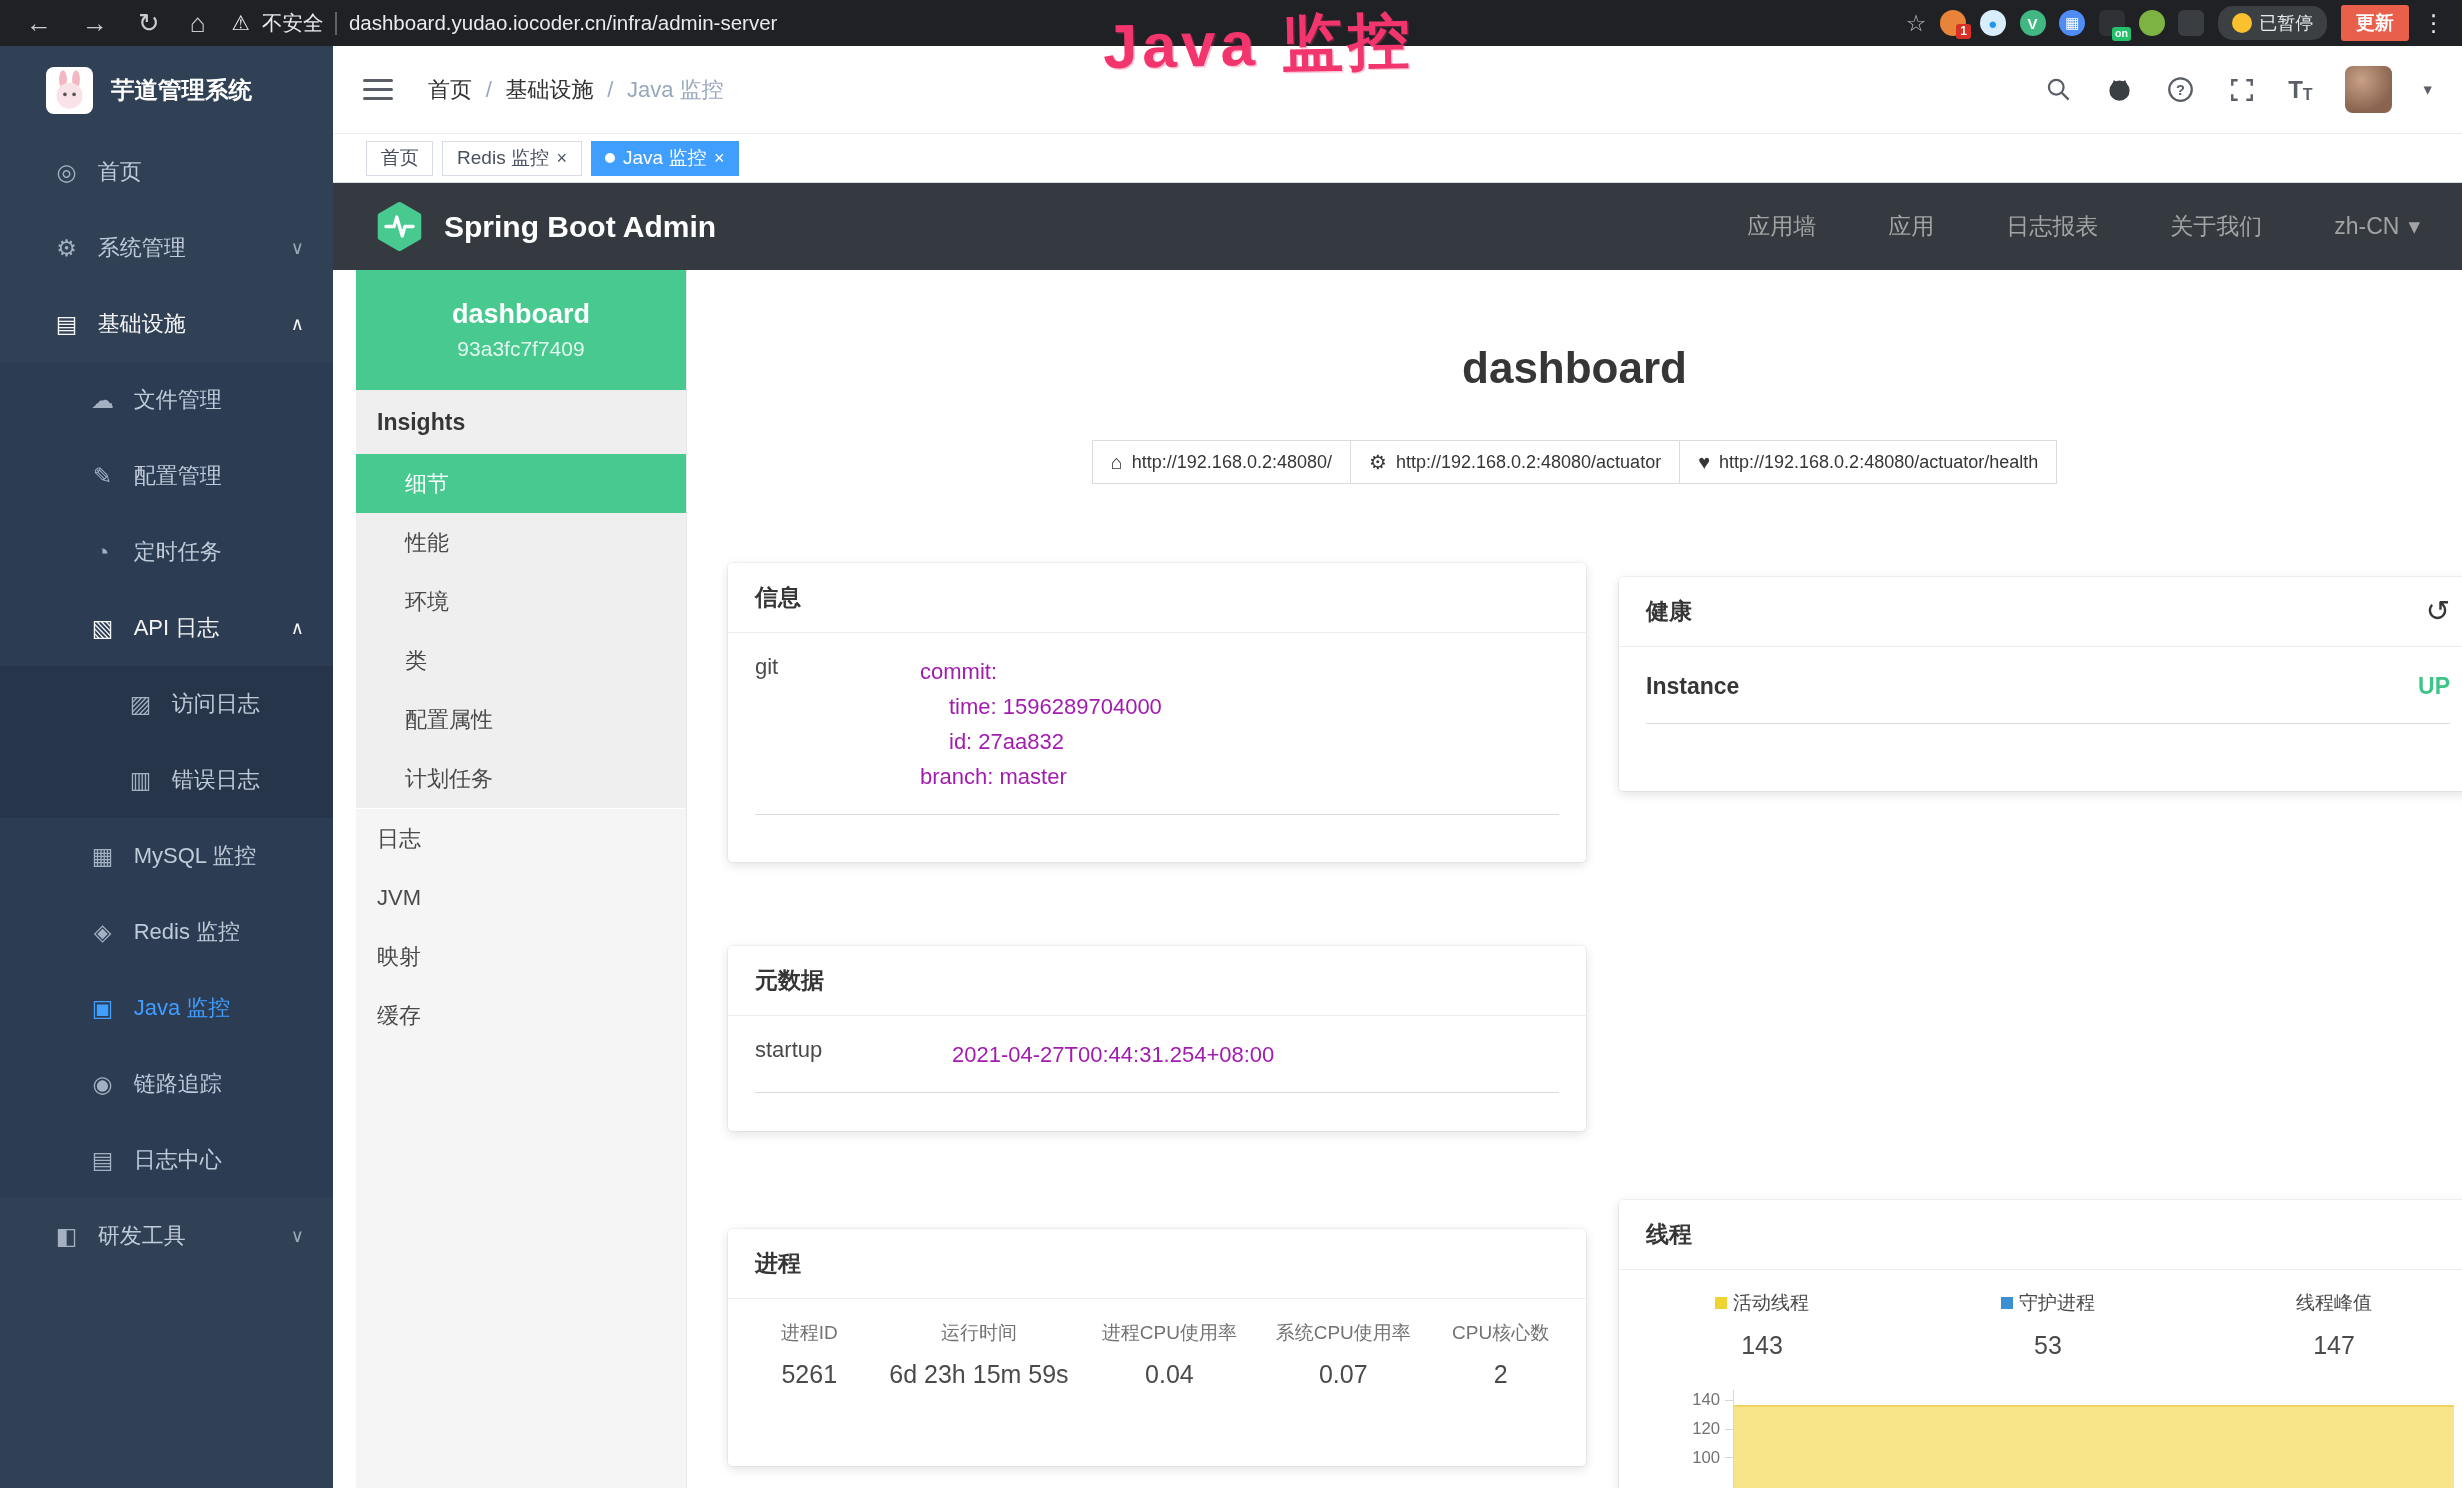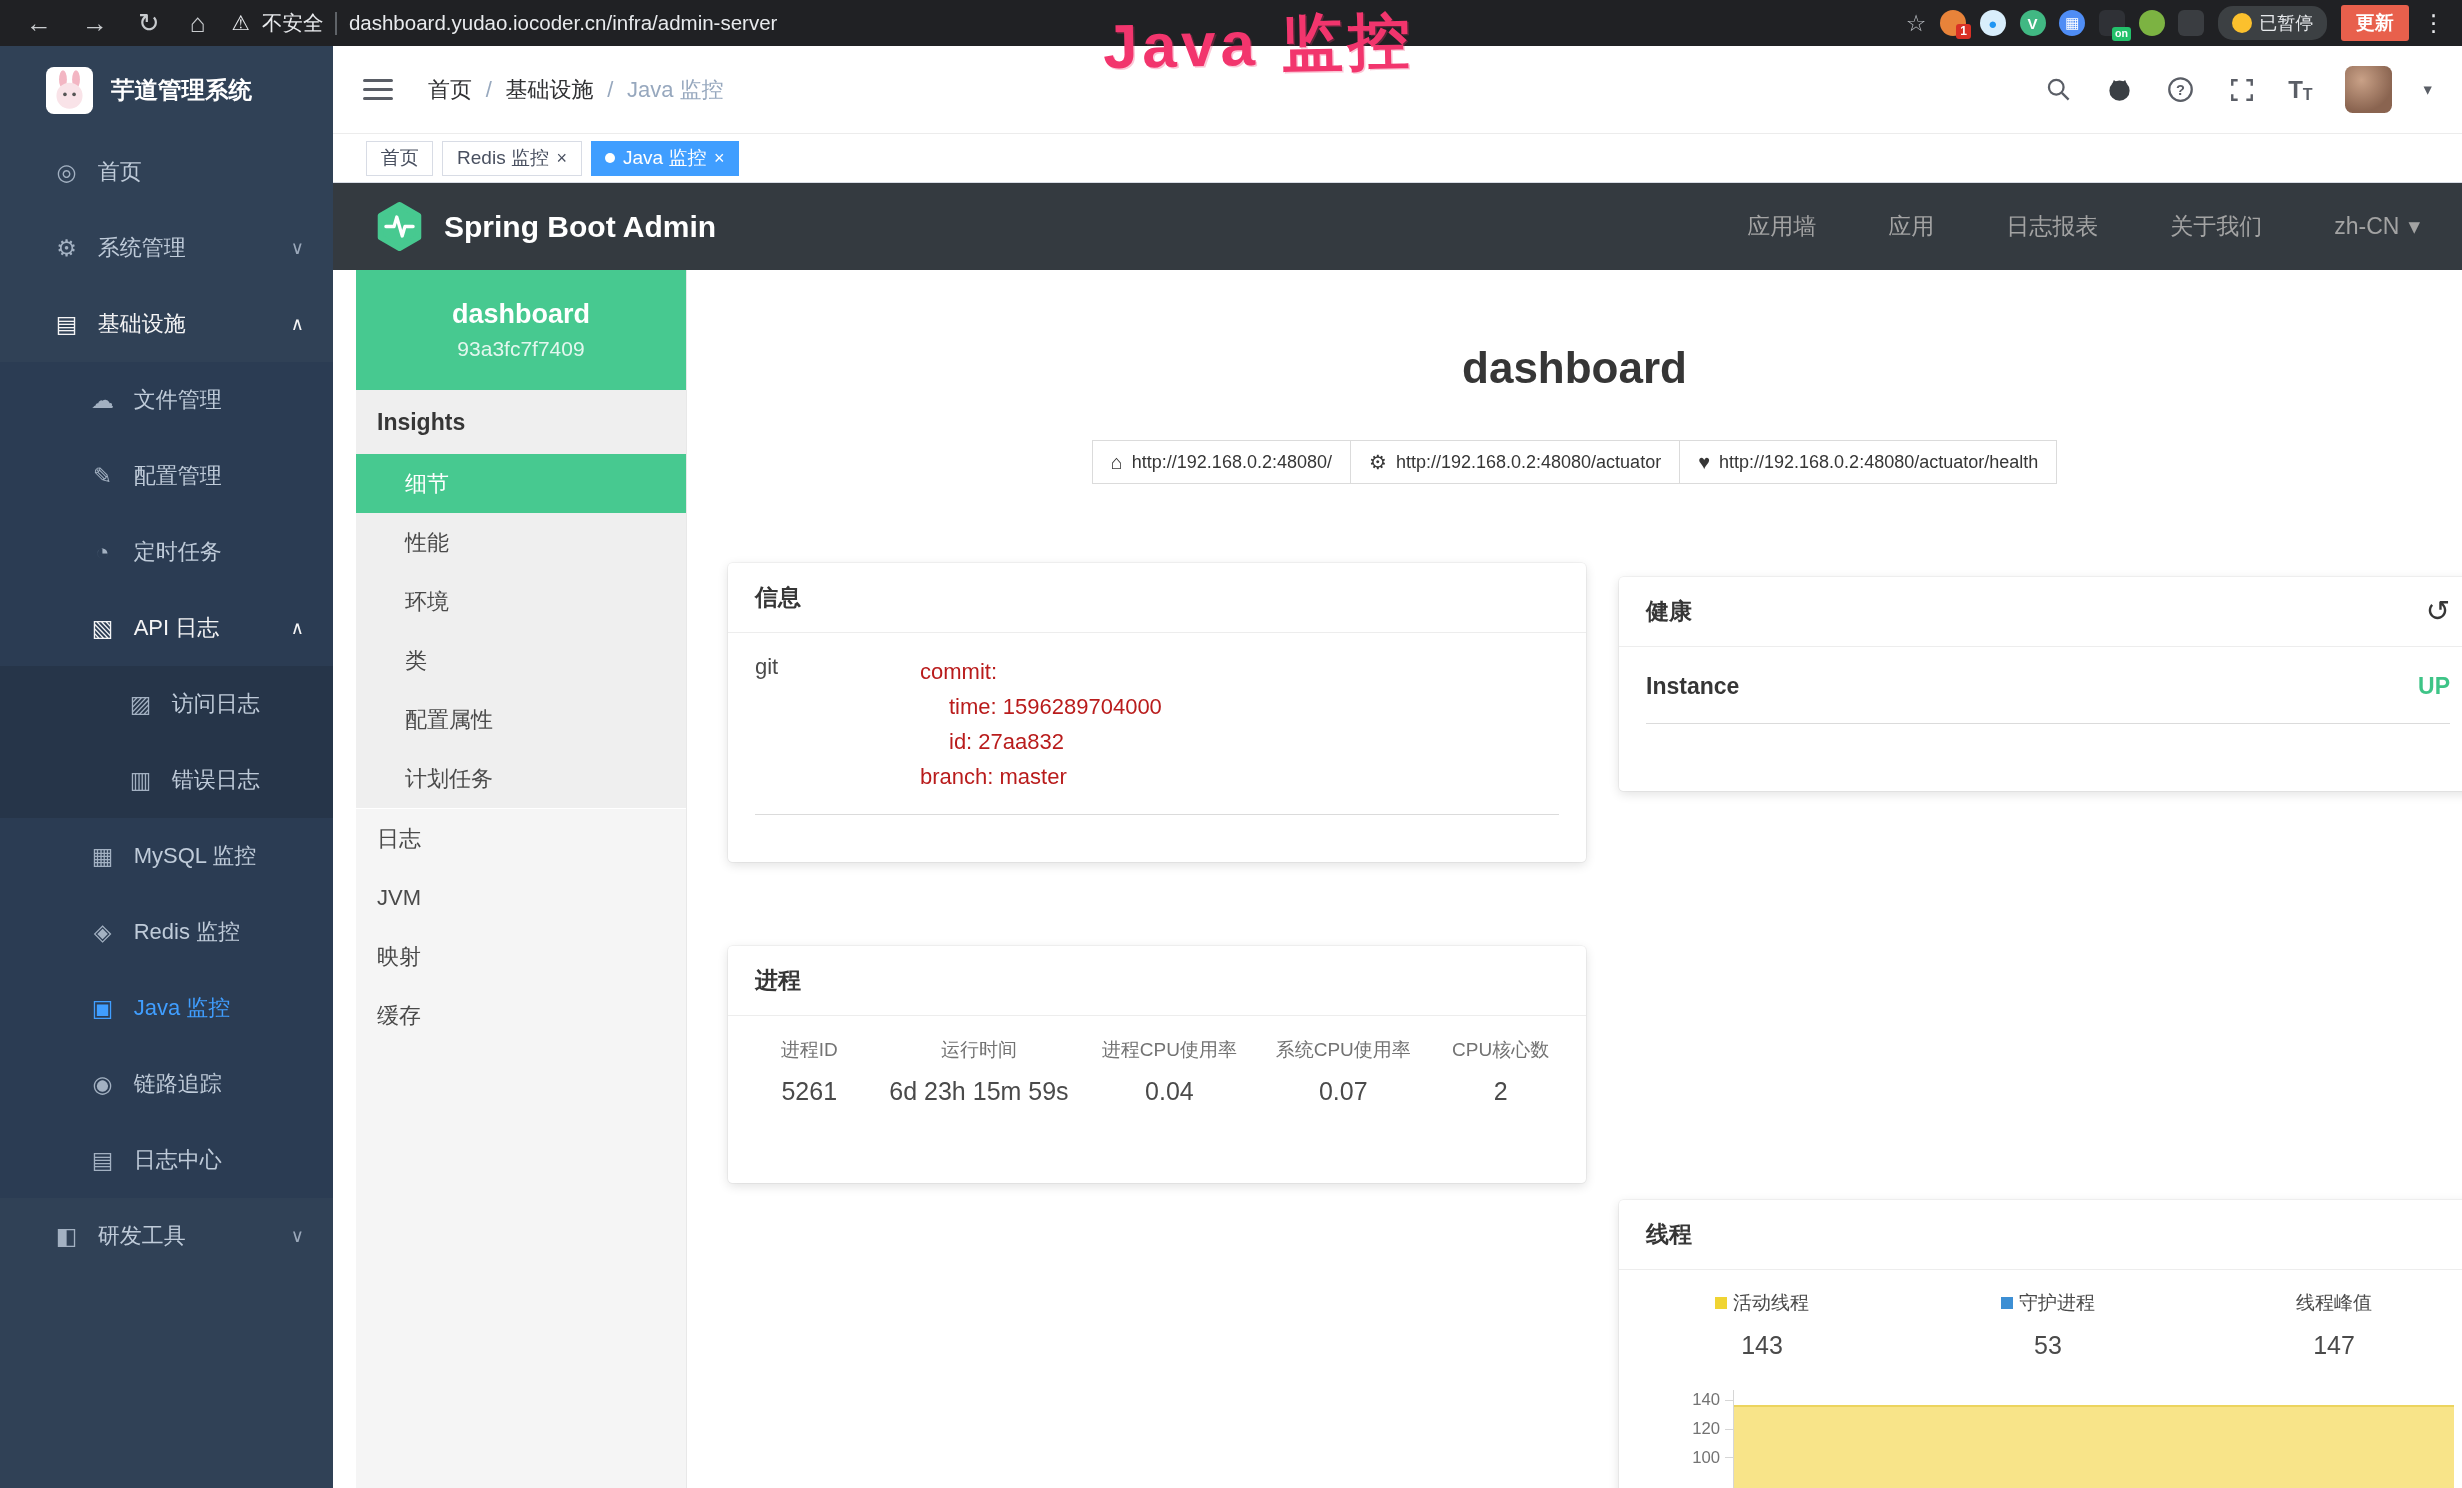--- a/index.html
+++ b/index.html
@@ -108,21 +108,21 @@
 
   .card { background:#fff; border-radius:4.6px; box-shadow:0 3px 10.6px rgba(10,10,10,.12), 0 0 0 0.8px rgba(10,10,10,.05); overflow:hidden; }
   .card-h { height:70px; padding:0 27px; border-bottom:1.5px solid #ededed; display:flex; align-items:center;
     font-size:23px; font-weight:700; color:#363636; }
   .card-h .spacer { flex:1; }
   .history-icon { font-size:29px; font-weight:400; color:#363636; cursor:pointer; }
 
   .card-info { height:299px; margin-bottom:84px; }
   .kv-row { display:flex; margin:21px 27px 0; border-bottom:1.5px solid #dbdbdb; padding-bottom:20px; }
   .kv-key { width:165px; font-size:22px; color:#4a4a4a; flex-shrink:0; }
-  .kv-val { font-size:22px; color:#b91c1c; line-height:35px; }
+  .kv-val { font-size:22px; color:#a21caf; line-height:35px; }
   .kv-indent { margin-left:29px; }
 
   .card-meta { height:185px; margin-bottom:98px; }
   .kv-row.meta .kv-key { width:197px; }
 
   .card-health { height:214px; margin-top:13.7px; }
   .health-row { display:flex; justify-content:space-between; align-items:center; margin:26px 27px 0;
     border-bottom:1.5px solid #dbdbdb; padding-bottom:23px; }
   .health-label { font-size:23px; font-weight:700; color:#363636; }
   .health-up { font-size:23px; font-weight:700; color:#3ec487; }
@@ -405,20 +405,27 @@
                 <div class="kv-key">git</div>
                 <div class="kv-val">
                   <div>commit:</div>
                   <div class="kv-indent">time: 1596289704000</div>
                   <div class="kv-indent">id: 27aa832</div>
                   <div>branch: master</div>
                 </div>
               </div>
             </div>
 
+            <div class="card card-meta">
+              <div class="card-h">元数据</div>
+              <div class="kv-row meta">
+                <div class="kv-key">startup</div>
+                <div class="kv-val">2021-04-27T00:44:31.254+08:00</div>
+              </div>
+            </div>
 
             <div class="card card-process">
               <div class="card-h">进程</div>
               <div class="ptable">
                 <div class="pth">进程ID</div>
                 <div class="pth">运行时间</div>
                 <div class="pth">进程CPU使用率</div>
                 <div class="pth">系统CPU使用率</div>
                 <div class="pth">CPU核心数</div>
                 <div class="ptv">5261</div>

